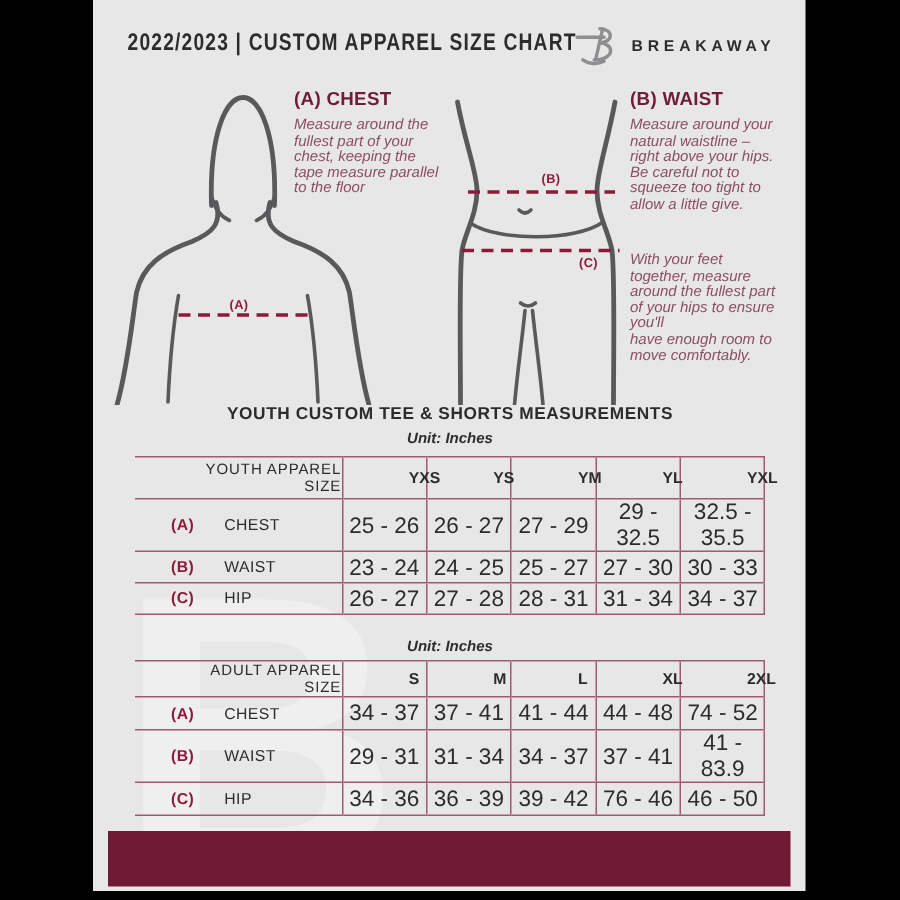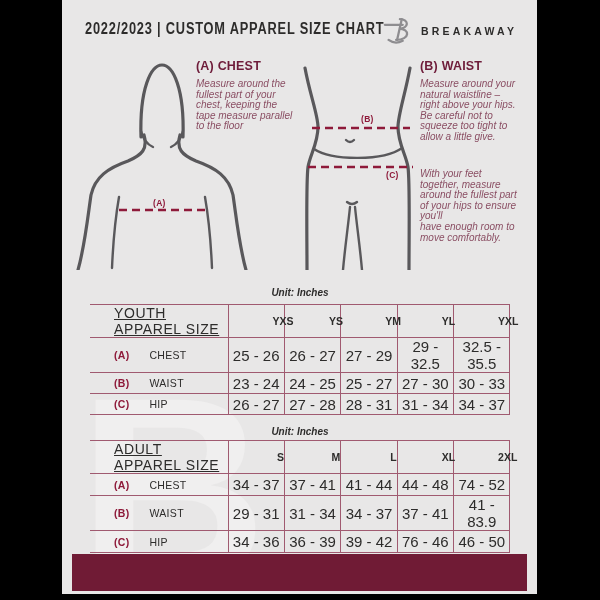--- a/index.html
+++ b/index.html
@@ -40,23 +40,23 @@
   .tbl-title { position:absolute; left:28px; width:420px; text-align:center; font-size:11.5px;
                font-weight:bold; letter-spacing:.4px; color:#2d2c2b; }
   .tbl-unit  { position:absolute; left:28px; width:420px; text-align:center; font-size:10px;
                font-weight:bold; font-style:italic; color:#2d2c2b; }
   table.size-table { position:absolute; left:28px; width:420px; border-collapse:collapse;
                      table-layout:fixed; color:#2d2c2b; }
   .size-table td { border-top:1.5px solid #a05a70; vertical-align:middle; }
   .size-table tr.last td { border-bottom:1.5px solid #a05a70; }
   .size-table td.v { border-left:1.5px solid #a05a70; text-align:center; font-size:15px; }
   .size-table td.v:last-child { border-right:1.5px solid #a05a70; }
-  .size-table td.szh { border-left:1.5px solid #a05a70; text-align:right; font-weight:bold; font-size:10.5px;padding-left:44px; }
+  .size-table td.szh { border-left:1.5px solid #a05a70; text-align:left; font-weight:bold; font-size:10.5px;padding-left:44px; }
   .size-table td.szh:last-child { border-right:1.5px solid #a05a70;margin-top:24px; }
-  .size-table td.firstcol { text-align:left; padding-left:24px; font-size:14px; letter-spacing:.6px;text-decoration:underline; }
+  .size-table td.firstcol { text-align:right; padding-left:24px; font-size:10px; letter-spacing:.6px; }
   .size-table td.rowlabel { text-align:left; padding-left:24px; font-size:10.5px; letter-spacing:.3px; }
   .pfx { color:#8e1a3a; font-weight:bold; }
   .lname { margin-left:20px; }
   .yt thead tr { height:28px; } .yt tbody tr { height:21px; }
   .at thead tr { height:24px; } .at tbody tr { height:22px; }
 
   .footer-bar { position:absolute; left:10px; top:554px; width:455px; height:37px; background:#701b35; }
 </style>
 </head>
 <body>
@@ -131,20 +131,21 @@
       <div class="guide guide-c">
         <p>With your feet
 together, measure
 around the fullest part
 of your hips to ensure
 you'll
 have enough room to
 move comfortably.</p>
       </div>
 
+      <div class="tbl-title" style="top:270px;">YOUTH CUSTOM TEE &amp; SHORTS MEASUREMENTS</div>
       <div class="tbl-unit" style="top:287px;">Unit: Inches</div>
       <table class="size-table yt" style="top:304px;">
         <colgroup>
             <col style="width:138px">
             <col style="width:56.4px">
             <col style="width:56.4px">
             <col style="width:56.4px">
             <col style="width:56.4px">
             <col style="width:56.4px">
           </colgroup>

